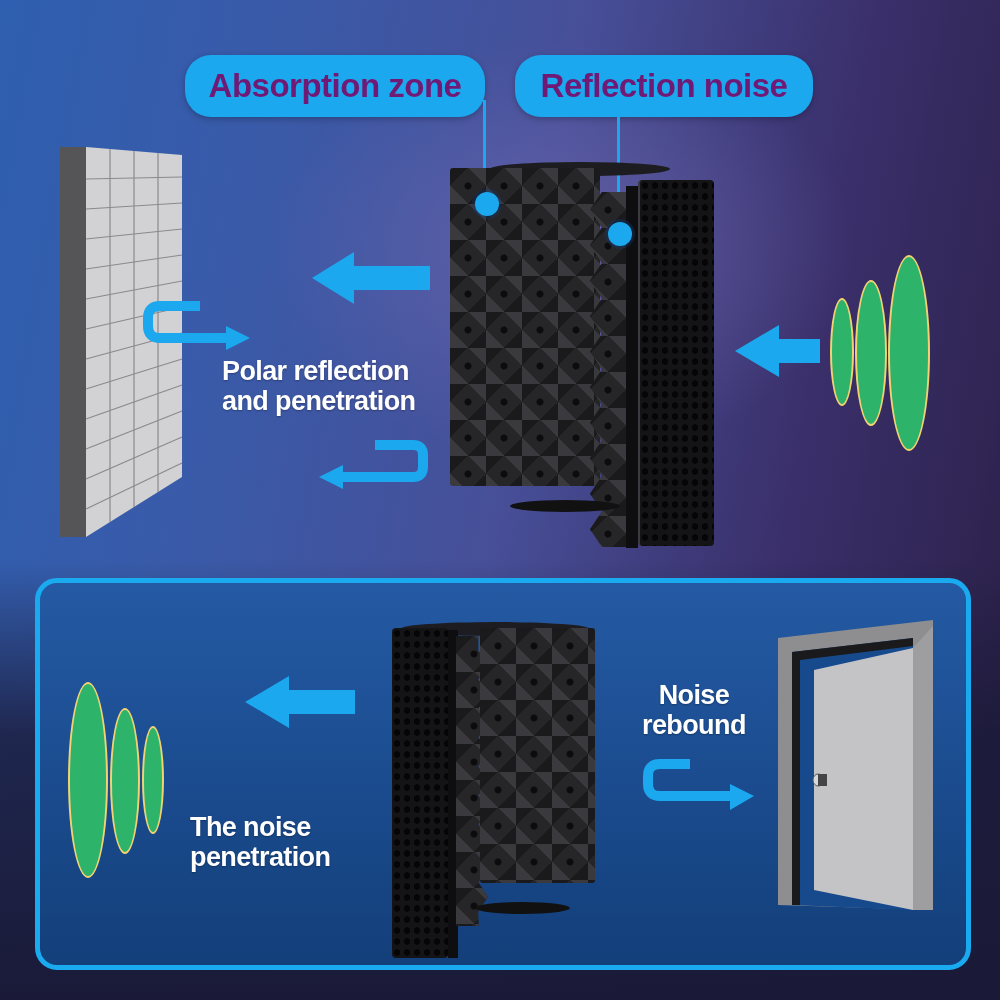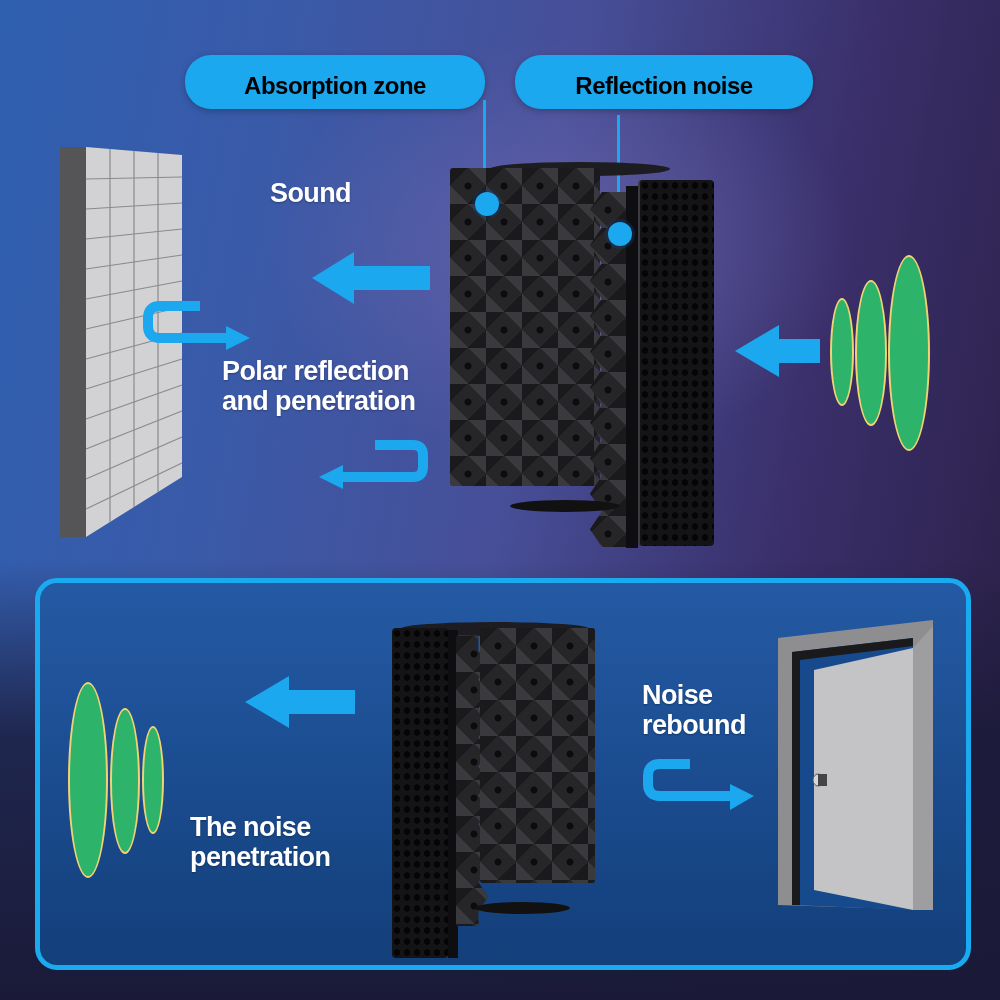--- a/index.html
+++ b/index.html
@@ -5,22 +5,22 @@
   html,body{margin:0;padding:0;}
   body{width:1000px;height:1000px;overflow:hidden;position:relative;
     font-family:"Liberation Sans","DejaVu Sans",sans-serif;
     background:
       radial-gradient(ellipse 420px 300px at 560px 250px, rgba(120,110,180,0.55), rgba(0,0,0,0) 70%),
       linear-gradient(100deg,#2f5fb0 0%,#3a5aa8 25%,#474f98 50%,#3a2f6a 75%,#2a1f45 100%);
   }
   .bottom-fade{position:absolute;left:0;top:560px;width:1000px;height:440px;
     background:linear-gradient(180deg,rgba(30,30,70,0) 0%,rgba(25,25,55,0.8) 40%,#1a1a38 100%);}
   .abs{position:absolute;}
-  .pill{position:absolute;height:54px;border-radius:26px;background:#1ba8ee;
-    color:#000000;font-weight:bold;font-size:24px;line-height:62px;text-align:center;
+  .pill{position:absolute;height:62px;border-radius:26px;background:#1ba8ee;
+    color:#701a75;font-weight:bold;font-size:33px;line-height:62px;text-align:center;
     letter-spacing:-0.5px;box-shadow:0 2px 6px rgba(0,0,0,0.25);}
   .leader{position:absolute;width:3px;background:#1ba8ee;}
   .dot{position:absolute;width:24px;height:24px;border-radius:50%;background:#1ba8ee;
     box-shadow:0 0 0 3px rgba(20,60,120,0.35);}
   .label{position:absolute;color:#fff;font-weight:bold;font-size:27px;line-height:30px;
     letter-spacing:-0.6px;text-shadow:0 1px 2px rgba(0,0,0,0.3);}
   .panel{position:absolute;left:35px;top:578px;width:926px;height:382px;border:5px solid #1aaaf0;
     border-radius:22px;background:linear-gradient(180deg,#245aa3 0%,#1d4f94 40%,#133f7a 100%);}
   .foam{position:absolute;background-color:#262629;
     background-image:
@@ -72,21 +72,20 @@
 </div>
 
 <div class="abs" style="left:138px;top:298px;">
   <svg width="115" height="56" viewBox="0 0 115 56">
     <path d="M62 8 H22 Q10 8 10 20 V28 Q10 40 22 40 H90" fill="none" stroke="#1ba8ee" stroke-width="10"></path>
     <polygon points="88,28 112,40 88,52" fill="#1ba8ee"></polygon>
   </svg>
 </div>
 
 <div class="label" style="left:270px;top:178px;">
-  <div>Sound</div>
 </div>
 <div class="abs" style="left:312px;top:252px;">
   <svg width="118" height="52" viewBox="0 0 118 52">
     <polygon points="0,26 42,0 42,14 118,14 118,38 42,38 42,52" fill="#1ba8ee"></polygon>
   </svg>
 </div>
 
 <div class="label" style="left:222px;top:356px;">
   <div>Polar reflection</div>
   <div>and penetration</div>
@@ -139,21 +138,21 @@
 <div class="abs" style="left:390px;top:622px;width:210px;height:340px;">
   <div class="abs" style="left:10px;top:0;width:190px;height:14px;border-radius:50%;background:#1d1d21;"></div>
   <div class="grille" style="left:2px;top:6px;width:56px;height:330px;"></div>
   <div class="abs" style="left:58px;top:8px;width:10px;height:328px;background:#0e0e10;"></div>
   <div class="foam" style="left:66px;top:14px;width:32px;height:290px;
     clip-path:polygon(0 0,70% 0,70% 5%,100% 10%,70% 15%,100% 20%,70% 25%,100% 30%,70% 35%,100% 40%,70% 45%,100% 50%,70% 55%,100% 60%,70% 65%,100% 70%,70% 75%,100% 80%,70% 85%,100% 90%,70% 95%,70% 100%,0 100%);"></div>
   <div class="foam" style="left:90px;top:6px;width:115px;height:255px;border-radius:3px;"></div>
   <div class="abs" style="left:85px;top:280px;width:95px;height:12px;border-radius:50%;background:#111;"></div>
 </div>
 
-<div class="label" style="left:642px;top:680px;">
+<div class="label" style="left:642px;top:680px;text-align:center;">
   <div>Noise</div>
   <div>rebound</div>
 </div>
 <div class="abs" style="left:640px;top:758px;">
   <svg width="118" height="56" viewBox="0 0 118 56">
     <path d="M50 6 H20 Q8 6 8 18 V26 Q8 38 20 38 H92" fill="none" stroke="#1ba8ee" stroke-width="10"></path>
     <polygon points="90,26 114,38 90,52" fill="#1ba8ee"></polygon>
   </svg>
 </div>
 

